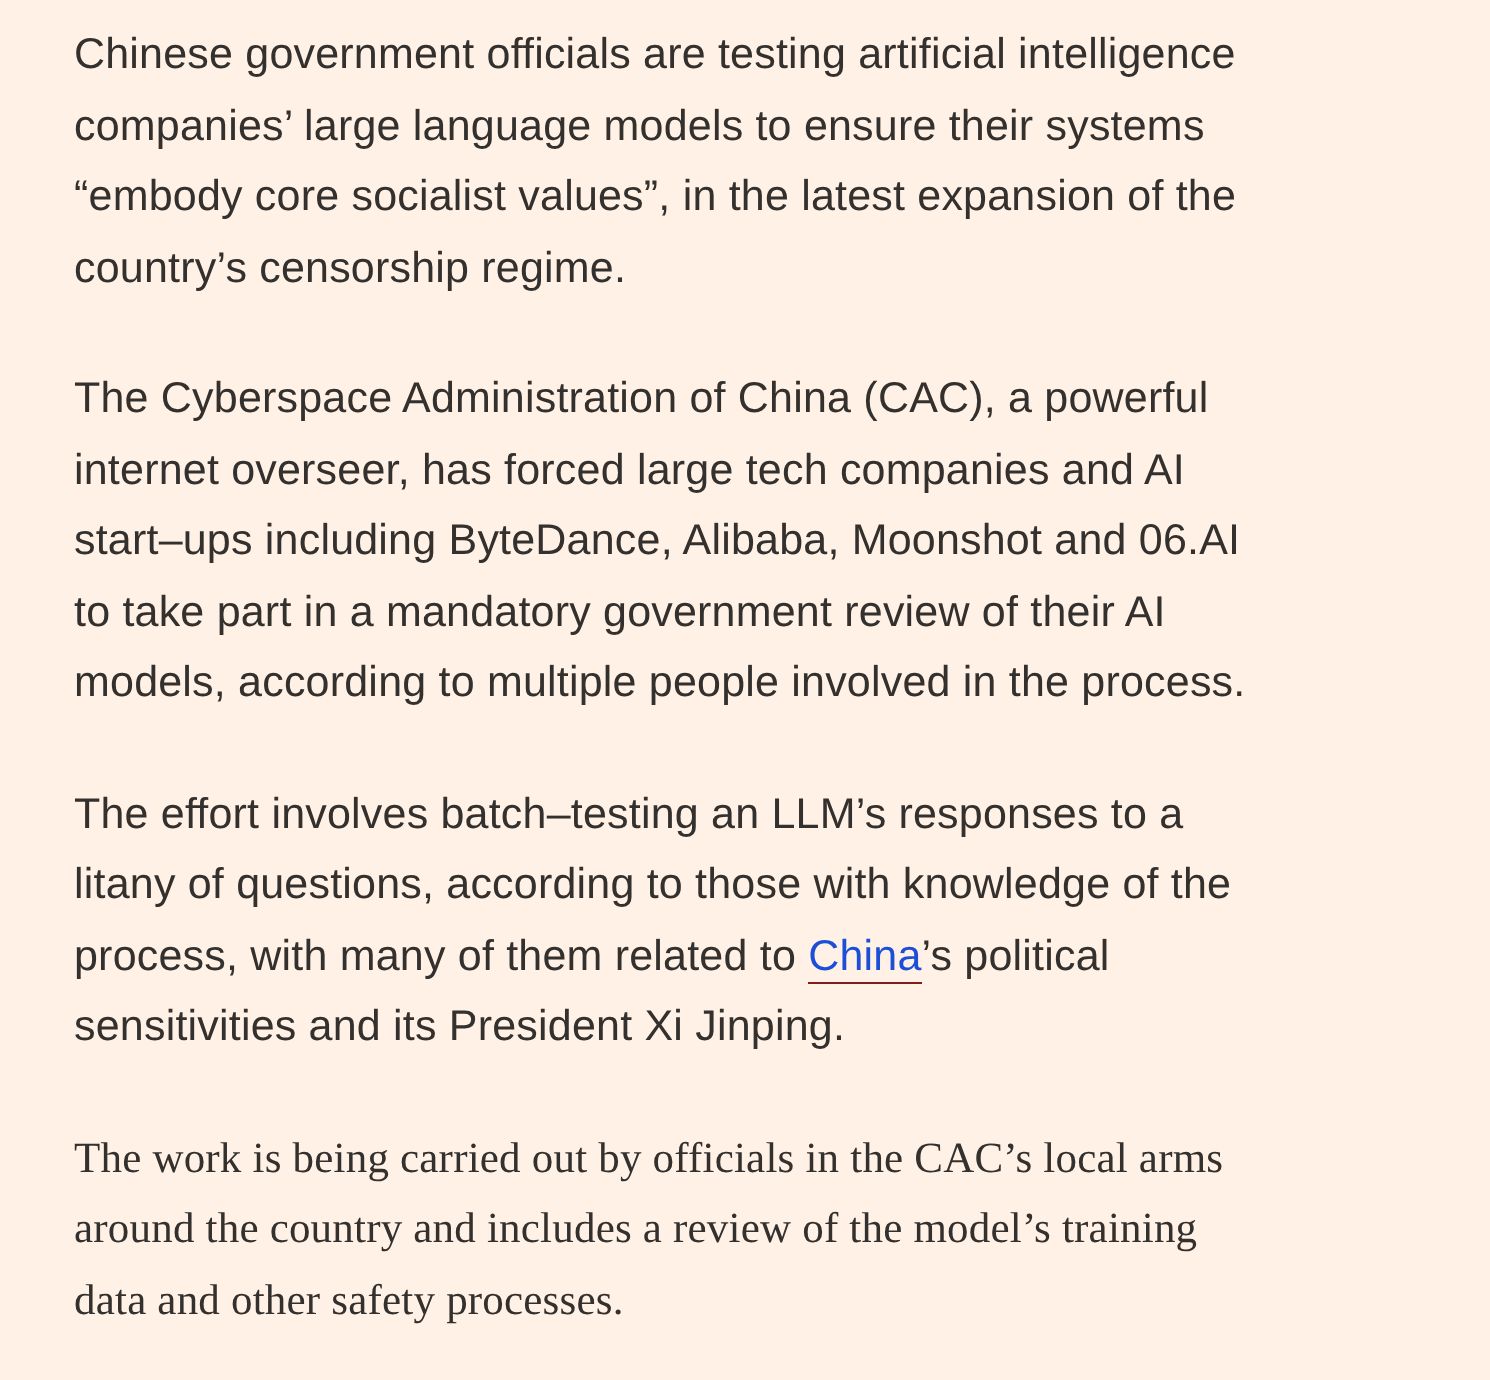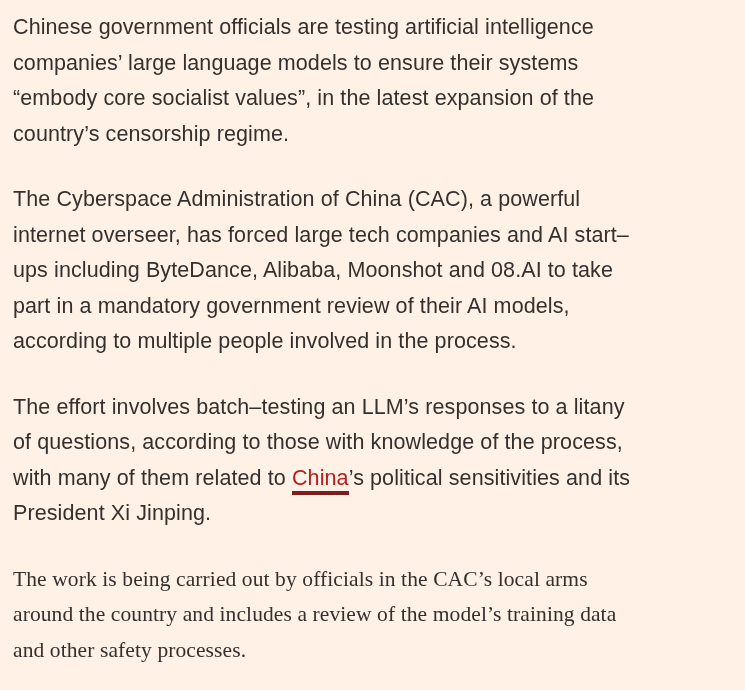--- a/index.html
+++ b/index.html
@@ -10,43 +10,43 @@
     width: 745px;
     height: 690px;
     background: #fff1e5;
     font-family: "Liberation Sans", sans-serif;
     overflow: hidden;
   }
   .article {
     box-sizing: border-box;
     width: 675px;
     height: 690px;
-    padding: 10px 44px 0 13px;
+    padding: 10px 44px 0 37px;
     background: #fff1e5;
   }
   .para {
     margin: 0 0 30px 0;
     font-size: 21.5px;
     line-height: 35.5px;
     color: #33302e;
     letter-spacing: 0.1px;
     font-weight: 400;
   }
   .para:last-child {
     margin-bottom: 0;
     font-family: Liberation Serif, serif;
   }
   .para a {
-    color: #b91c1c;
+    color: #1d4ed8;
     text-decoration: none;
-    border-bottom: 4px solid #7f1d1d;
+    border-bottom: 1px solid #7f1d1d;
     padding-bottom: 1px;
   }
 </style>
 </head>
 <body>
 
 <div class="article">
   <p class="para"><span>Chinese government officials are testing artificial intelligence companies’ large language models to ensure their systems “embody core socialist values”, in the latest expansion of the country’s censorship regime.</span></p>
-  <p class="para"><span>The Cyberspace Administration of China (CAC), a powerful internet overseer, has forced large tech companies and AI start–ups including ByteDance, Alibaba, Moonshot and 08.AI to take part in a mandatory government review of their AI models, according to multiple people involved in the process.</span></p>
+  <p class="para"><span>The Cyberspace Administration of China (CAC), a powerful internet overseer, has forced large tech companies and AI start–ups including ByteDance, Alibaba, Moonshot and 06.AI to take part in a mandatory government review of their AI models, according to multiple people involved in the process.</span></p>
   <p class="para"><span>The effort involves batch–testing an LLM’s responses to a litany of questions, according to those with knowledge of the process, with many of them related to </span><a href="#">China</a><span>’s political sensitivities and its President Xi Jinping.</span></p>
   <p class="para"><span>The work is being carried out by officials in the CAC’s local arms around the country and includes a review of the model’s training data and other safety processes.</span></p>
 </div>
 
 </body></html>

